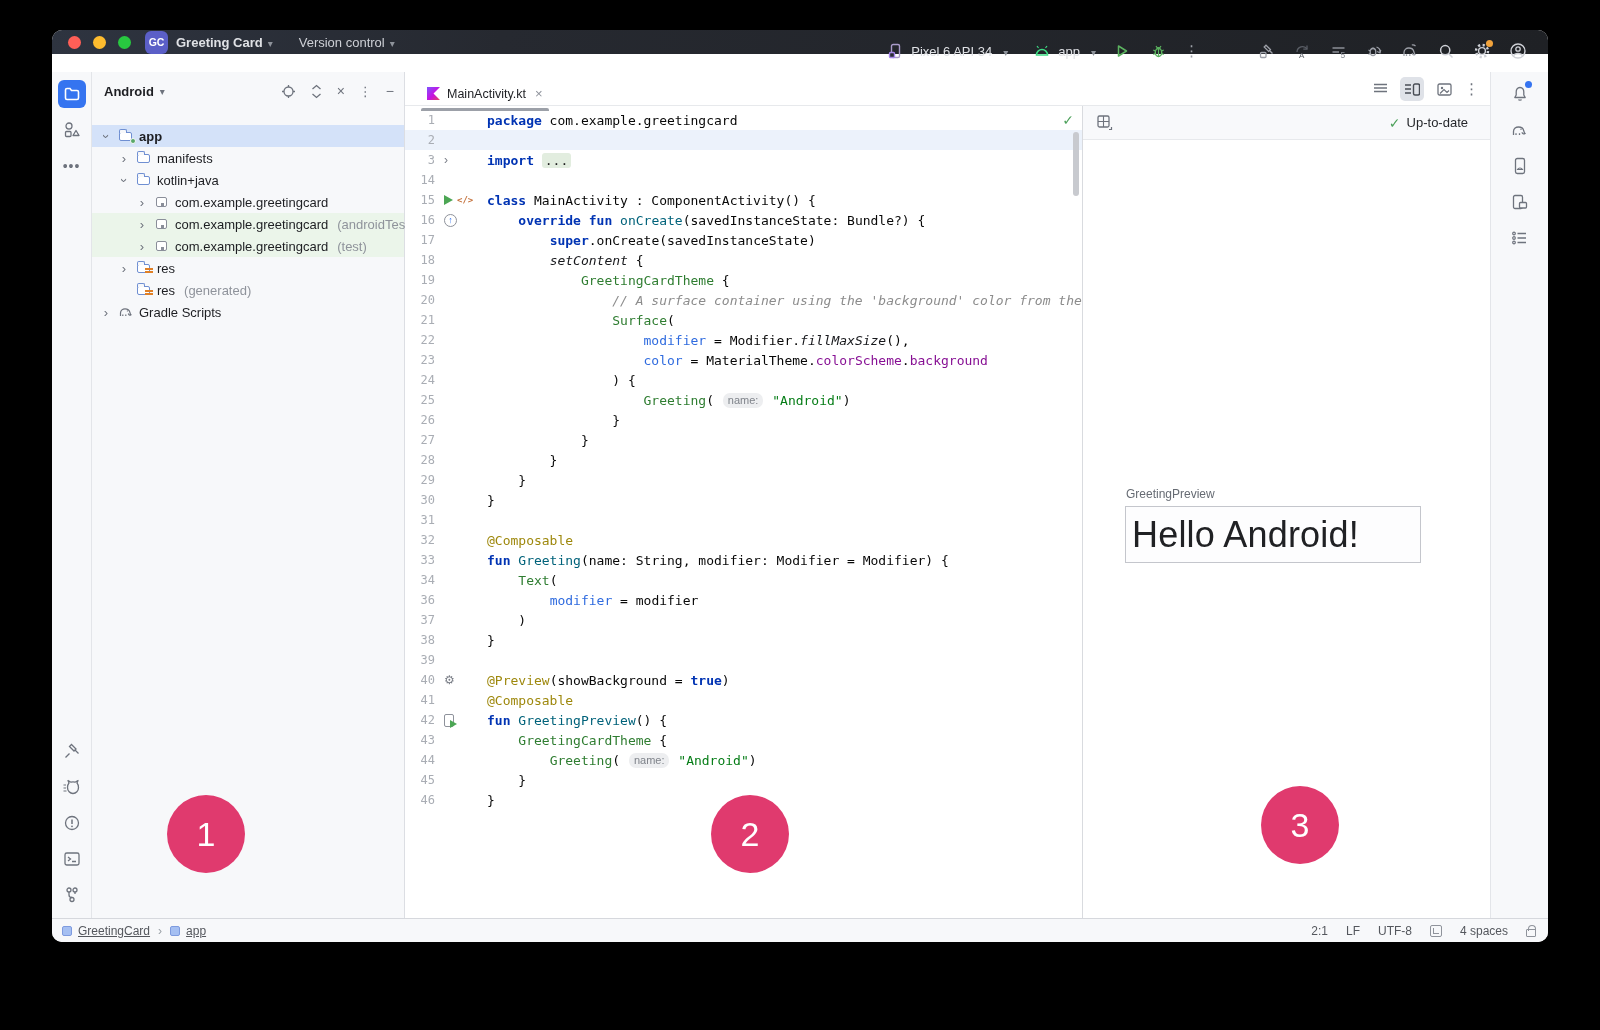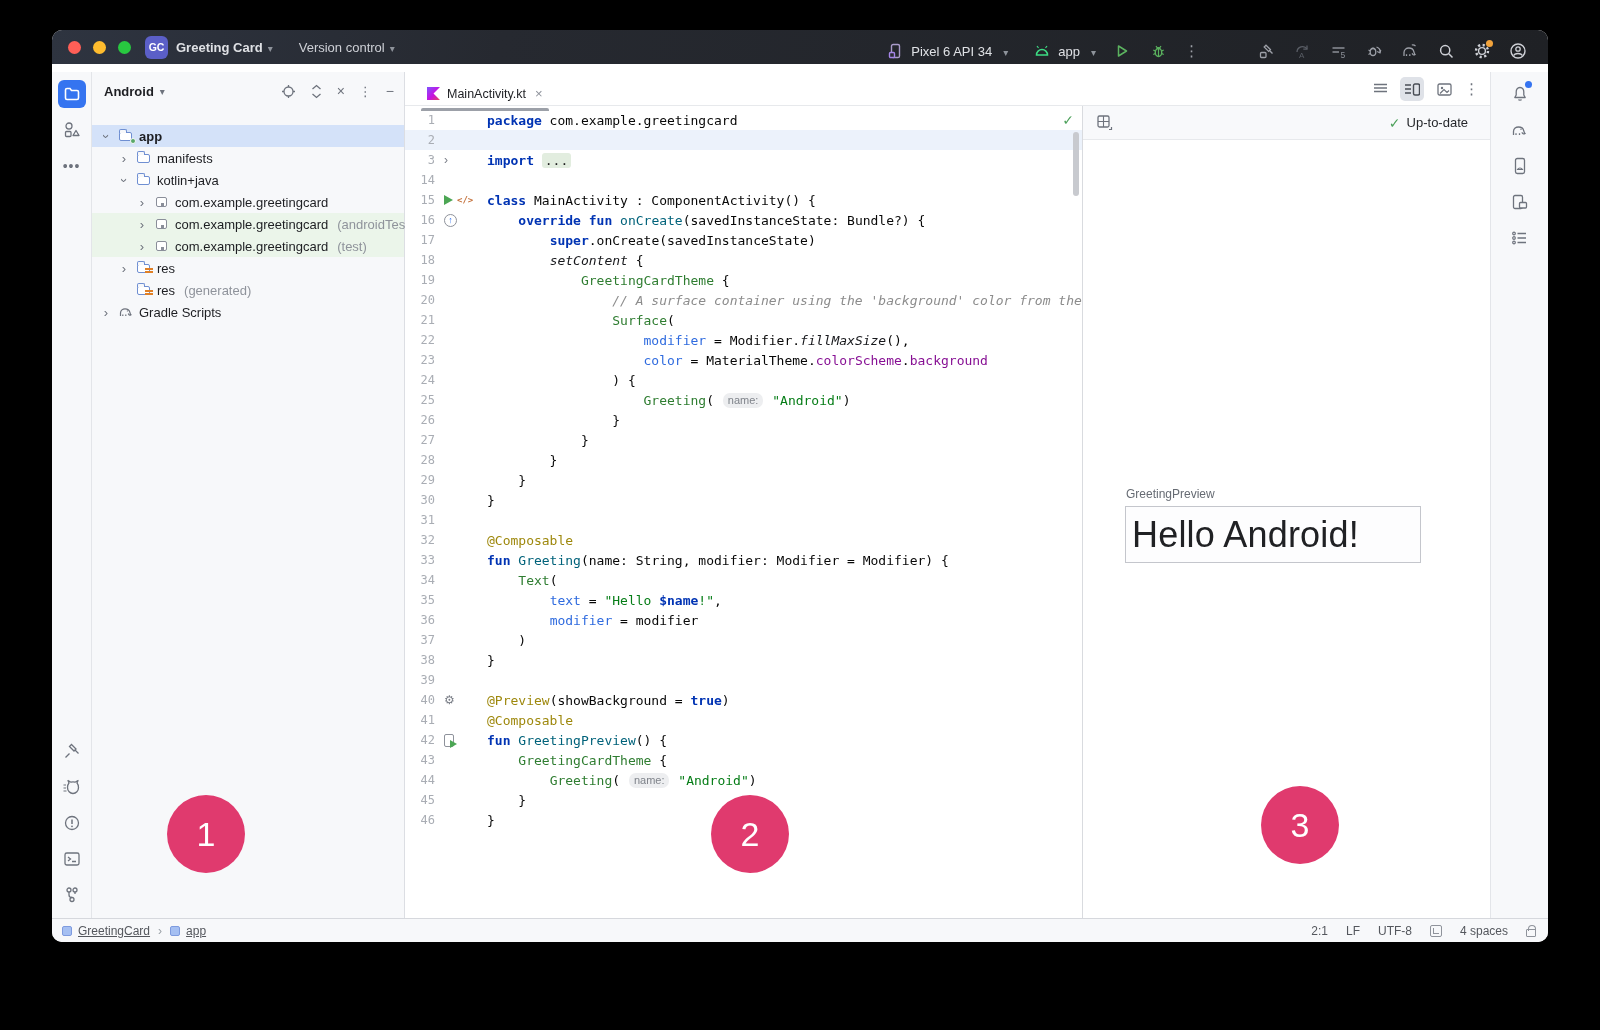--- a/index.html
+++ b/index.html
@@ -4,21 +4,21 @@
 <style>
   * { box-sizing: border-box; margin: 0; padding: 0; }
   html,body { width:1600px; height:1030px; background:#000; overflow:hidden;
     font-family:"Liberation Sans", sans-serif; }
 
   .window { position:absolute; left:52px; top:30px; width:1496px; height:912px;
     border-radius:10px; overflow:hidden; background:#fff;
     box-shadow:0 18px 60px rgba(0,0,0,.6); }
 
   
-  .titlebar { position:relative; height:34px;
+  .titlebar { position:relative; height:24px;
     background:linear-gradient(100deg,#2e3440 0%,#262930 30%,#1f2125 100%);
     display:flex; align-items:center; color:#DFE1E5; font-size:13px; }
   .traffic { display:flex; gap:12px; margin-left:16px; }
   .traffic i { width:13px; height:13px; border-radius:50%; display:block; }
   .t-red{background:#FF5F57}.t-yel{background:#FEBC2E}.t-grn{background:#28C840}
   .proj-badge { margin-left:14px; width:23px; height:23px; border-radius:6px;
     background:#5B5FC7; color:#fff; font-size:10.5px; font-weight:bold;
     display:flex; align-items:center; justify-content:center; }
   .tb-name { margin-left:8px; font-weight:600; }
   .tb-chev { color:#8E939B; font-size:10px; margin:2px 0 0 5px; }
@@ -595,25 +595,20 @@
                 <span class="lnum">33</span>
                 <span class="lgut"></span>
                 <span class="lcode"><span class="tk-kw">fun</span><span class="tk-p"> </span><span class="tk-fn">Greeting</span><span class="tk-p">(name: String, modifier: Modifier = Modifier) {</span></span>
               </div>
               <div class="code-row">
                 <span class="lnum">34</span>
                 <span class="lgut"></span>
                 <span class="lcode"><span class="tk-p">    </span><span class="tk-comp">Text</span><span class="tk-p">(</span></span>
               </div>
               <div class="code-row">
-                <span class="lnum">35</span>
-                <span class="lgut"></span>
-                <span class="lcode"><span class="tk-p">        </span><span class="tk-named">text</span><span class="tk-p"> = </span><span class="tk-str">"Hello </span><span class="tk-tpl">$name</span><span class="tk-str">!"</span><span class="tk-p">,</span></span>
-              </div>
-              <div class="code-row">
                 <span class="lnum">36</span>
                 <span class="lgut"></span>
                 <span class="lcode"><span class="tk-p">        </span><span class="tk-named">modifier</span><span class="tk-p"> = modifier</span></span>
               </div>
               <div class="code-row">
                 <span class="lnum">37</span>
                 <span class="lgut"></span>
                 <span class="lcode"><span class="tk-p">    )</span></span>
               </div>
               <div class="code-row">

